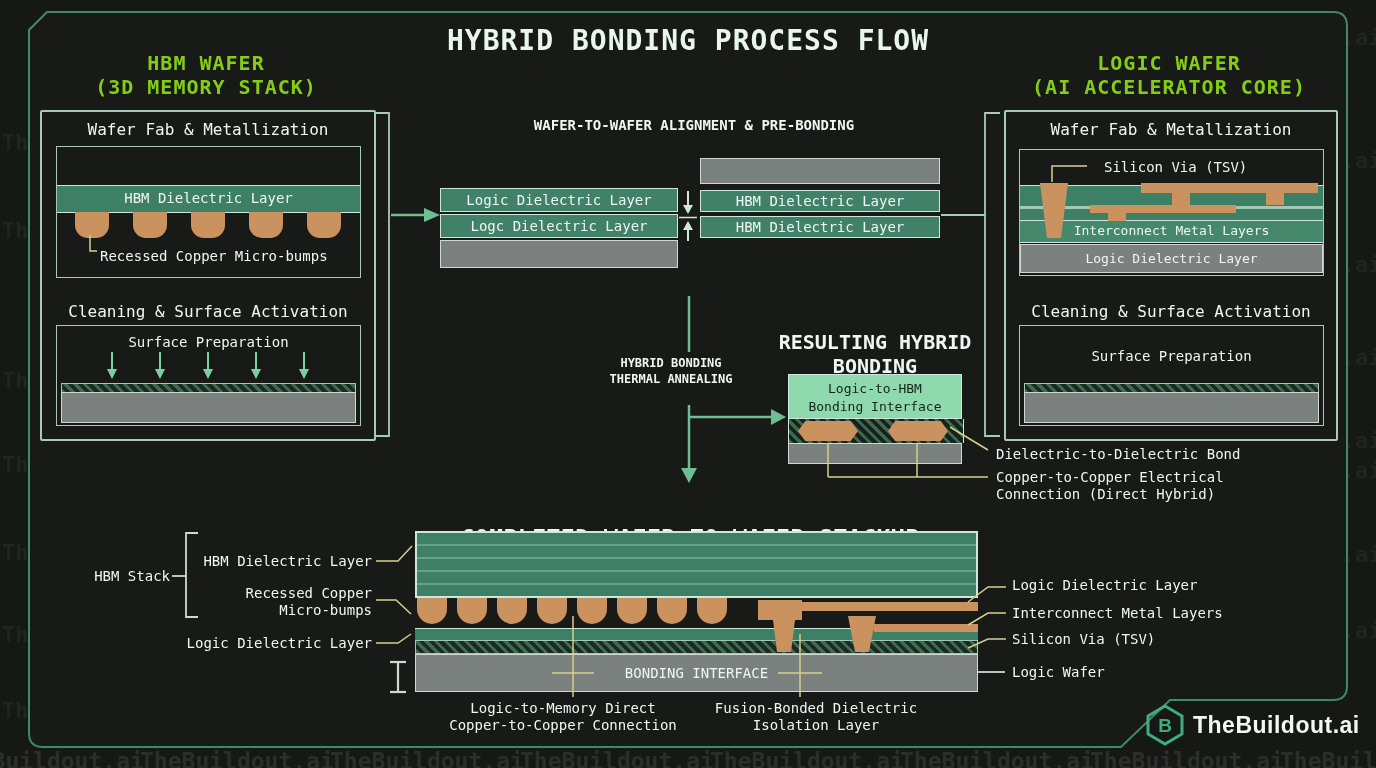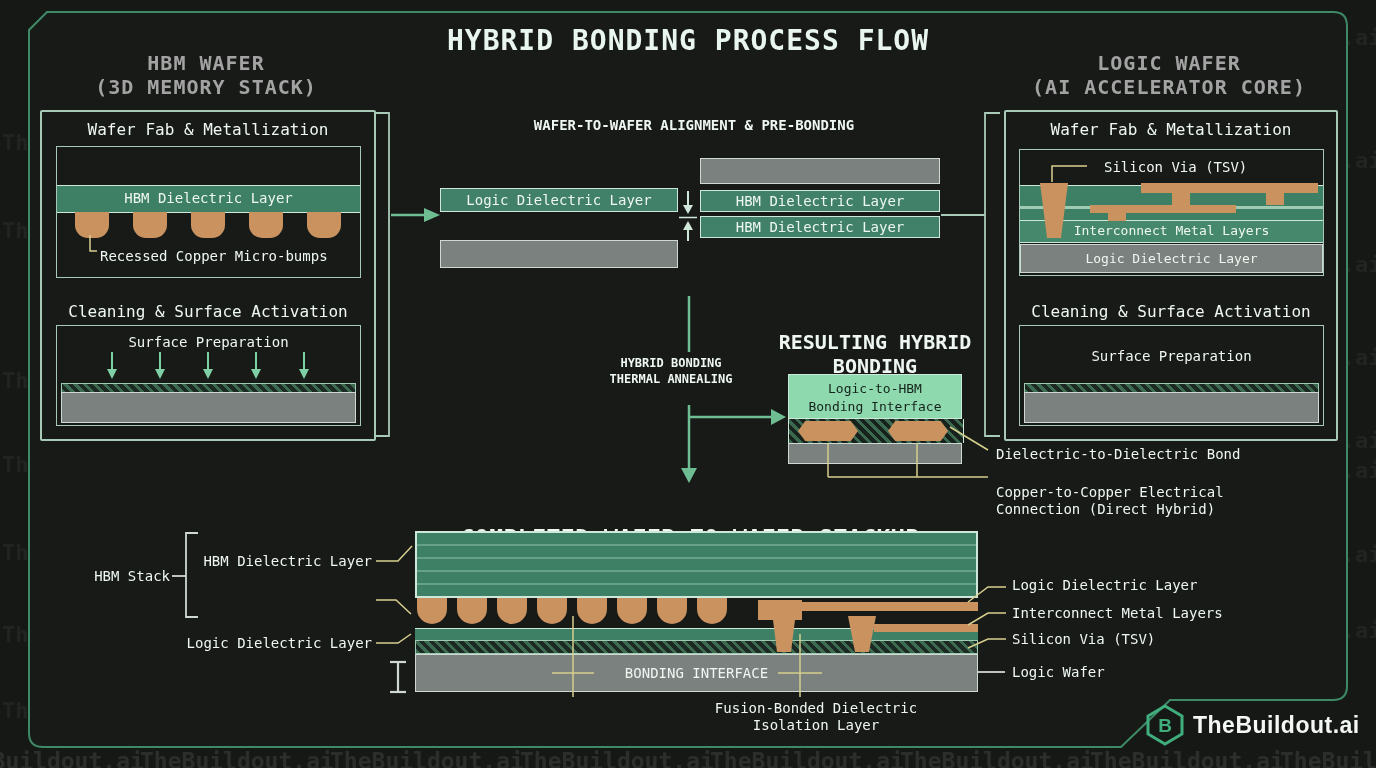--- a/index.html
+++ b/index.html
@@ -5,21 +5,21 @@
   html,body{margin:0;padding:0;background:#101211;}
   .canvas{position:relative;width:1376px;height:768px;overflow:hidden;
     background:#161815;font-family:"DejaVu Sans Mono",monospace;color:#edf7f1;}
   .abs{position:absolute;}
   .wm{position:absolute;color:rgba(235,246,240,0.055);font-weight:bold;font-size:22px;white-space:nowrap;z-index:0;}
   .wm-b{font-size:23px;color:rgba(235,246,240,0.10);}
   .panel-svg,.lines-svg{position:absolute;left:0;top:0;z-index:1;}
   .lines-svg{z-index:3;pointer-events:none;}
   .content{position:absolute;left:0;top:0;width:1376px;height:768px;z-index:2;}
   .title{left:438px;top:24px;width:500px;text-align:center;font-size:28px;font-weight:bold;letter-spacing:1px;color:#e9f6ef;}
-  .hdr-green{color:#a3a3a3;font-weight:bold;text-align:center;font-size:20px;line-height:1.18;letter-spacing:1px;white-space:pre-line;}
+  .hdr-green{color:#84cc16;font-weight:bold;text-align:center;font-size:20px;line-height:1.18;letter-spacing:1px;white-space:pre-line;}
   .big-box{border:2px solid #a9c9b8;border-radius:2px;}
   .box-title{text-align:center;font-size:16px;color:#eef7f1;}
   .diagram{border:1.5px solid #a9c9b8;}
   .band-green{background:#3e8066;border-top:1px solid #cde8da;border-bottom:1px solid #cde8da;text-align:center;color:#eef7f1;}
   .band-gray{background:#7b817e;border:1px solid #cfd8d2;}
   .hatch{background:repeating-linear-gradient(45deg,#3d6b52 0 3px,#1d2a23 3px 7px);border:1px solid #9ecbb2;}
   .bump{background:#c9925f;border-radius:0 0 13px 13px;}
   .bar{background:#41816a;border:1px solid #cde8da;text-align:center;font-size:14px;color:#eef7f1;}
   .lbl{font-size:14px;color:#eef7f1;white-space:pre-line;line-height:1.2;}
   .lbl-r{text-align:right;}
@@ -106,62 +106,67 @@
       <div class="abs box-title" style="left:0;top:190px;width:100%;">Cleaning &amp; Surface Activation</div>
       <div class="abs diagram" style="left:13px;top:213px;width:303px;height:99px;">
         <div class="abs lbl lbl-c" style="left:0;top:22px;width:100%;">Surface Preparation</div>
         <div class="abs hatch" style="left:4px;top:57px;width:293px;height:9px;"></div>
         <div class="abs band-gray" style="left:4px;top:66px;width:293px;height:29px;"></div>
       </div>
     </div>
 
     <div class="abs sec-title" style="left:444px;top:117px;width:500px;font-size:14px;">WAFER-TO-WAFER ALIGNMENT &amp; PRE-BONDING</div>
     <div class="abs bar" style="left:440px;top:188px;width:238px;height:24px;line-height:22px;box-sizing:border-box;">Logic Dielectric Layer</div>
+    <div class="abs bar" style="left:440px;top:214px;width:238px;height:24px;line-height:22px;box-sizing:border-box;">Logc Dielectric Layer</div>
     <div class="abs band-gray" style="left:440px;top:240px;width:238px;height:28px;box-sizing:border-box;"></div>
     <div class="abs band-gray" style="left:700px;top:158px;width:240px;height:26px;box-sizing:border-box;"></div>
     <div class="abs bar" style="left:700px;top:190px;width:240px;height:22px;line-height:20px;box-sizing:border-box;">HBM Dielectric Layer</div>
     <div class="abs bar" style="left:700px;top:216px;width:240px;height:22px;line-height:20px;box-sizing:border-box;">HBM Dielectric Layer</div>
 
     <div class="abs sec-title" style="left:521px;top:356px;width:300px;font-size:12px;line-height:1.3;">HYBRID BONDING
 THERMAL ANNEALING</div>
     <div class="abs sec-title" style="left:775px;top:330px;width:200px;font-size:20px;line-height:1.2;">RESULTING HYBRID
 BONDING INTERFACE</div>
     <div class="abs mint-box" style="left:788px;top:374px;width:174px;height:45px;">Logic-to-HBM
 Bonding Interface</div>
     <div class="abs hatch2" style="left:788px;top:419px;width:174px;height:24px;"></div>
     <div class="abs hex" style="left:798px;top:421px;width:60px;height:20px;"></div>
     <div class="abs hex" style="left:888px;top:421px;width:60px;height:20px;"></div>
     <div class="abs band-gray" style="left:788px;top:443px;width:174px;height:21px;box-sizing:border-box;"></div>
     <div class="abs lbl" style="left:996px;top:446px;">Dielectric-to-Dielectric Bond</div>
-    <div class="abs lbl" style="left:996px;top:469px;margin-top:15px;">Copper-to-Copper Electrical
+    <div class="abs lbl" style="left:996px;top:469px;">Copper-to-Copper Electrical
 Connection (Direct Hybrid)</div>
 
     <div class="abs sec-title" style="left:440px;top:497px;width:500px;font-size:23px;letter-spacing:0.5px;margin-top:28px;">COMPLETED WAFER-TO-WAFER STACKUP</div>
     <div class="abs" style="left:415px;top:531px;width:563px;height:67px;background:#3e8066;border:2px solid #cde8da;box-sizing:border-box;"></div>
     <div class="abs bump" style="left:417px;top:598px;width:30px;height:26px;border-radius:0 0 15px 15px;"></div>
     <div class="abs bump" style="left:457px;top:598px;width:30px;height:26px;border-radius:0 0 15px 15px;"></div>
     <div class="abs bump" style="left:497px;top:598px;width:30px;height:26px;border-radius:0 0 15px 15px;"></div>
     <div class="abs bump" style="left:537px;top:598px;width:30px;height:26px;border-radius:0 0 15px 15px;"></div>
     <div class="abs bump" style="left:577px;top:598px;width:30px;height:26px;border-radius:0 0 15px 15px;"></div>
     <div class="abs bump" style="left:617px;top:598px;width:30px;height:26px;border-radius:0 0 15px 15px;"></div>
     <div class="abs bump" style="left:657px;top:598px;width:30px;height:26px;border-radius:0 0 15px 15px;"></div>
     <div class="abs bump" style="left:697px;top:598px;width:30px;height:26px;border-radius:0 0 15px 15px;"></div>
     <div class="abs" style="left:415px;top:628px;width:563px;height:12px;background:#3e8066;border-top:1px solid #cde8da;"></div>
     <div class="abs hatch" style="left:415px;top:640px;width:563px;height:14px;box-sizing:border-box;"></div>
     <div class="abs band-gray" style="left:415px;top:654px;width:563px;height:38px;box-sizing:border-box;text-align:center;font-size:14px;line-height:36px;color:#eef7f1;">BONDING INTERFACE</div>
 
     <div class="abs lbl lbl-r" style="left:60px;top:568px;width:110px;">HBM Stack</div>
     <div class="abs lbl lbl-r" style="left:172px;top:553px;width:200px;">HBM Dielectric Layer</div>
+    <div class="abs lbl lbl-r" style="left:172px;top:585px;width:200px;">Recessed Copper
+Micro-bumps</div>
     <div class="abs lbl lbl-r" style="left:172px;top:635px;width:200px;">Logic Dielectric Layer</div>
 
     <div class="abs lbl" style="left:1012px;top:577px;">Logic Dielectric Layer</div>
     <div class="abs lbl" style="left:1012px;top:605px;">Interconnect Metal Layers</div>
     <div class="abs lbl" style="left:1012px;top:631px;">Silicon Via (TSV)</div>
     <div class="abs lbl" style="left:1012px;top:664px;">Logic Wafer</div>
 
+    <div class="abs lbl lbl-c" style="left:443px;top:700px;width:240px;">Logic-to-Memory Direct
+Copper-to-Copper Connection</div>
     <div class="abs lbl lbl-c" style="left:706px;top:700px;width:220px;">Fusion-Bonded Dielectric
 Isolation Layer</div>
 
     <div class="abs logo">
       <svg width="38" height="42" viewBox="0 0 38 42">
         <polygon points="19,2 36,12 36,30 19,40 2,30 2,12" fill="none" stroke="#3fae7c" stroke-width="3"></polygon>
         <text x="19" y="28" text-anchor="middle" font-family="Liberation Sans, sans-serif" font-size="19" font-weight="bold" fill="#3fae7c">B</text>
       </svg>
       <span class="logo-text">TheBuildout.ai</span>
     </div>

